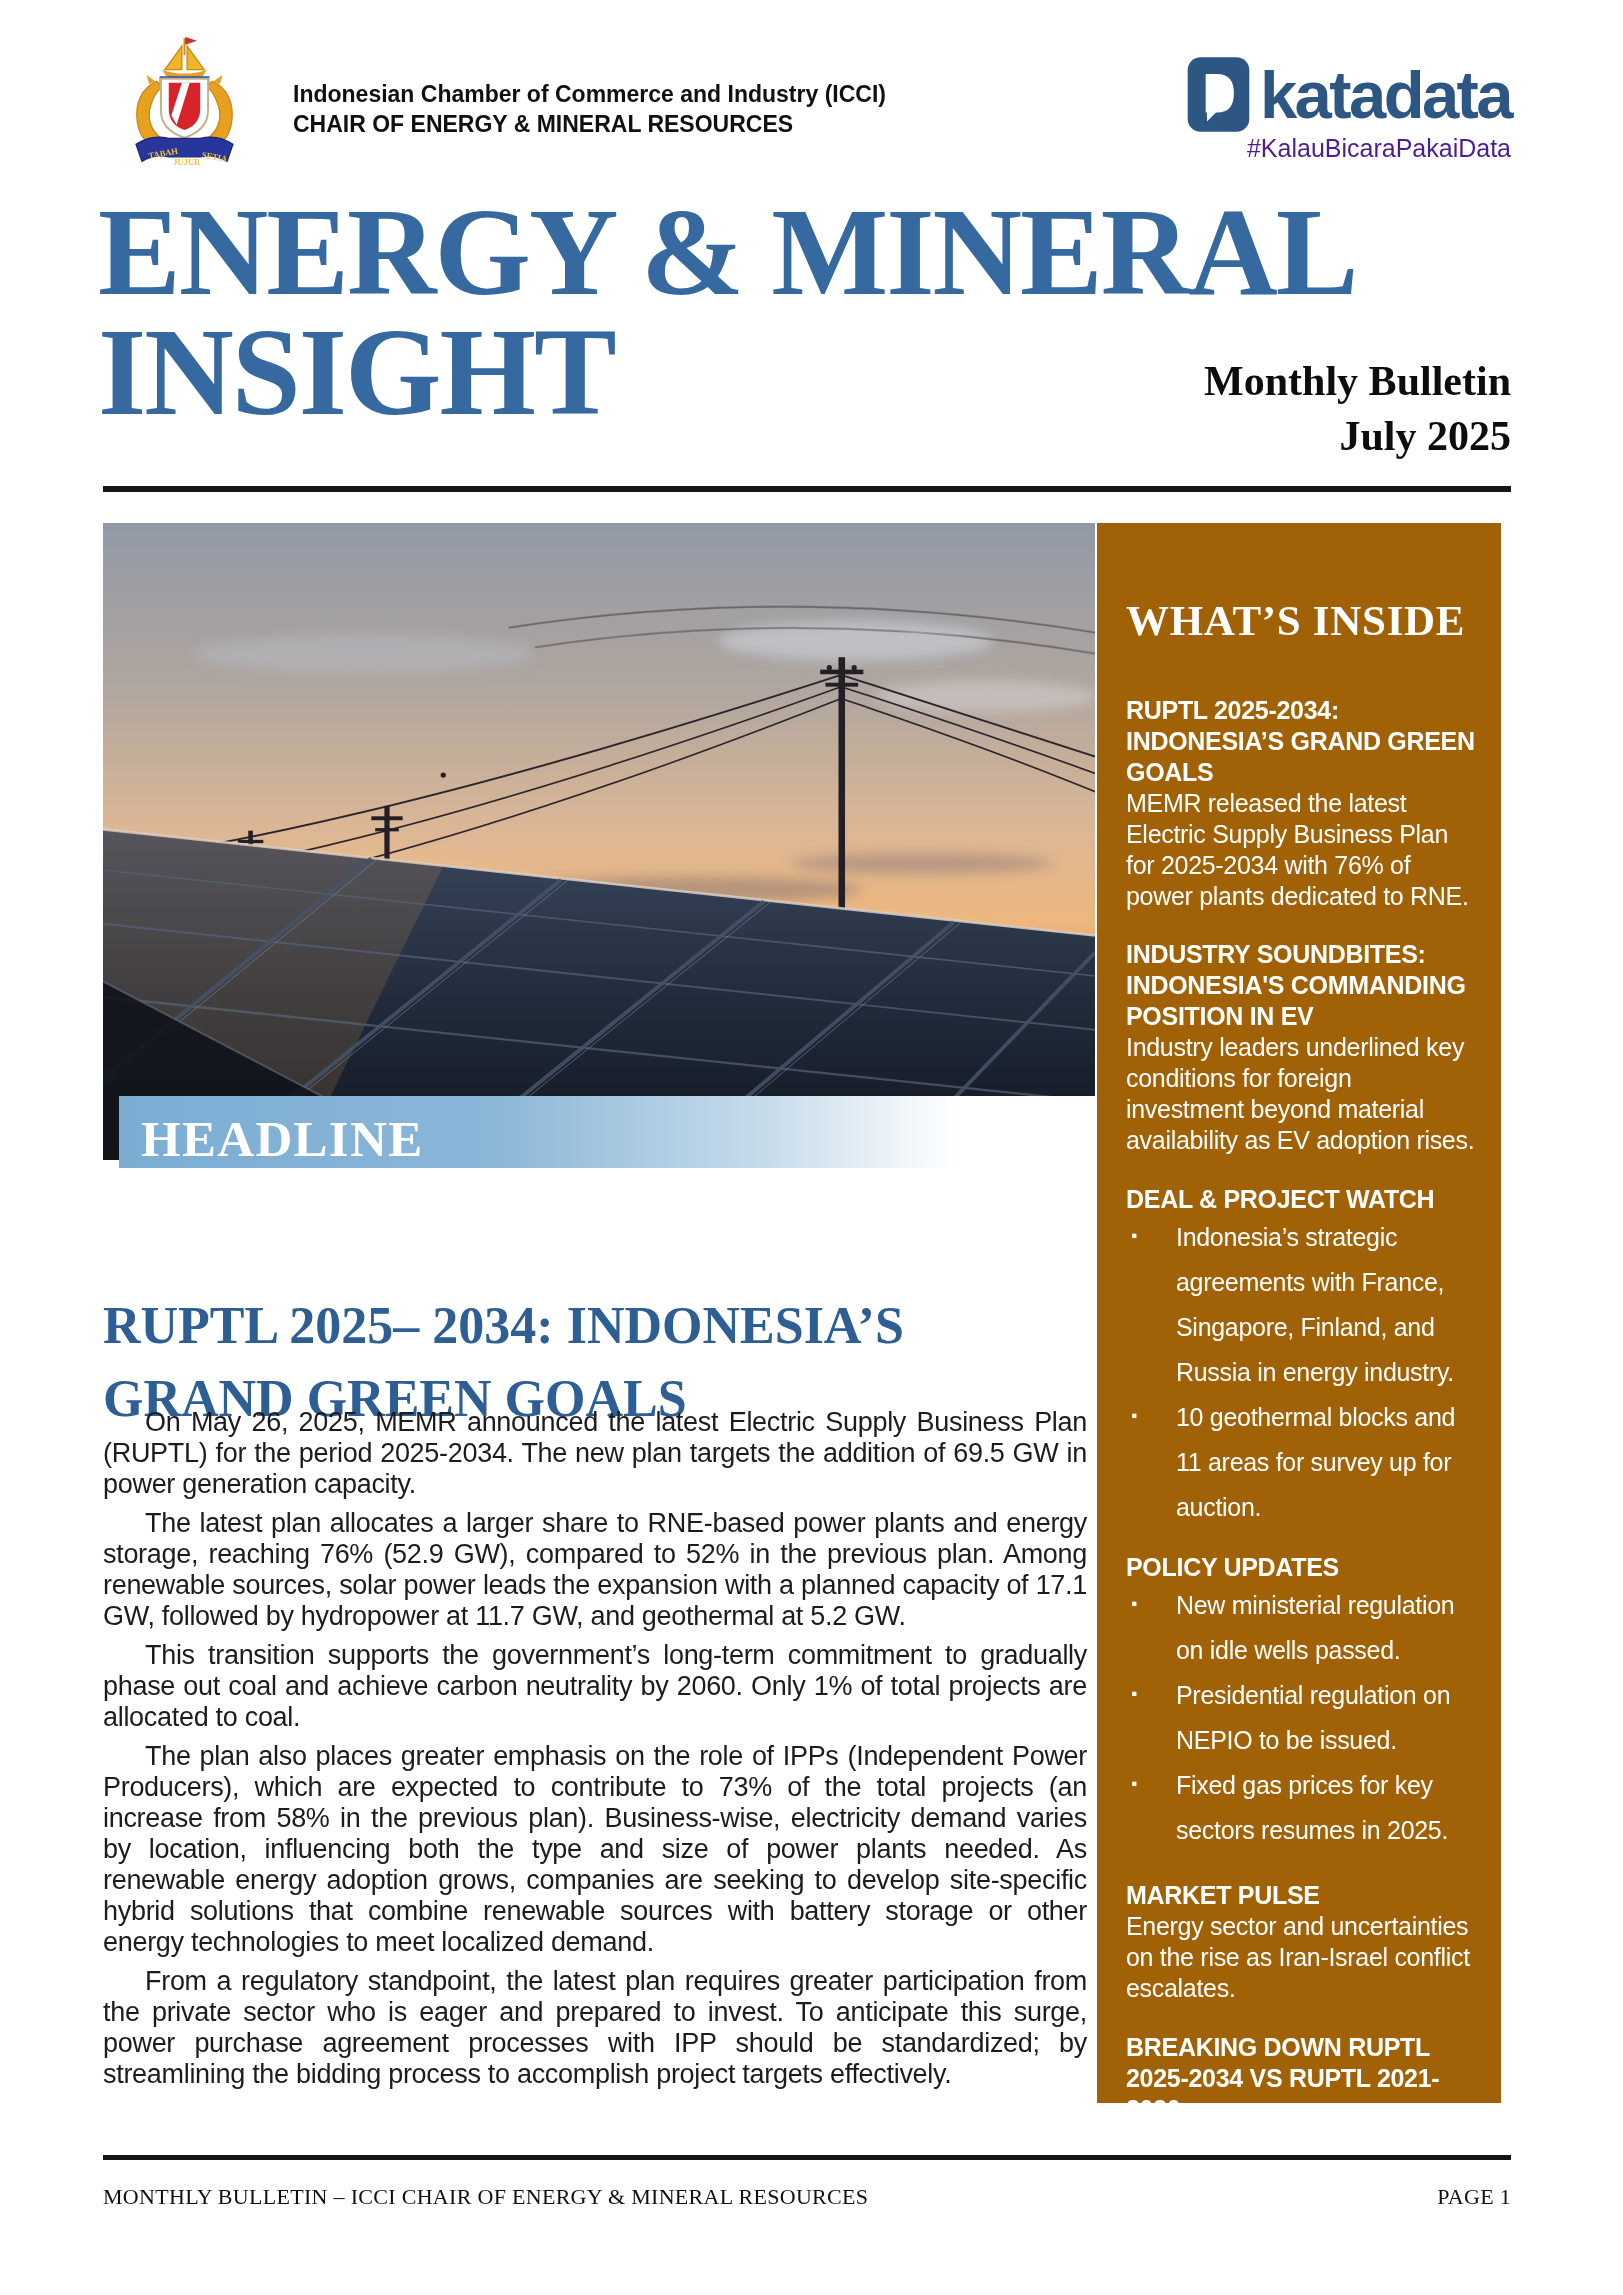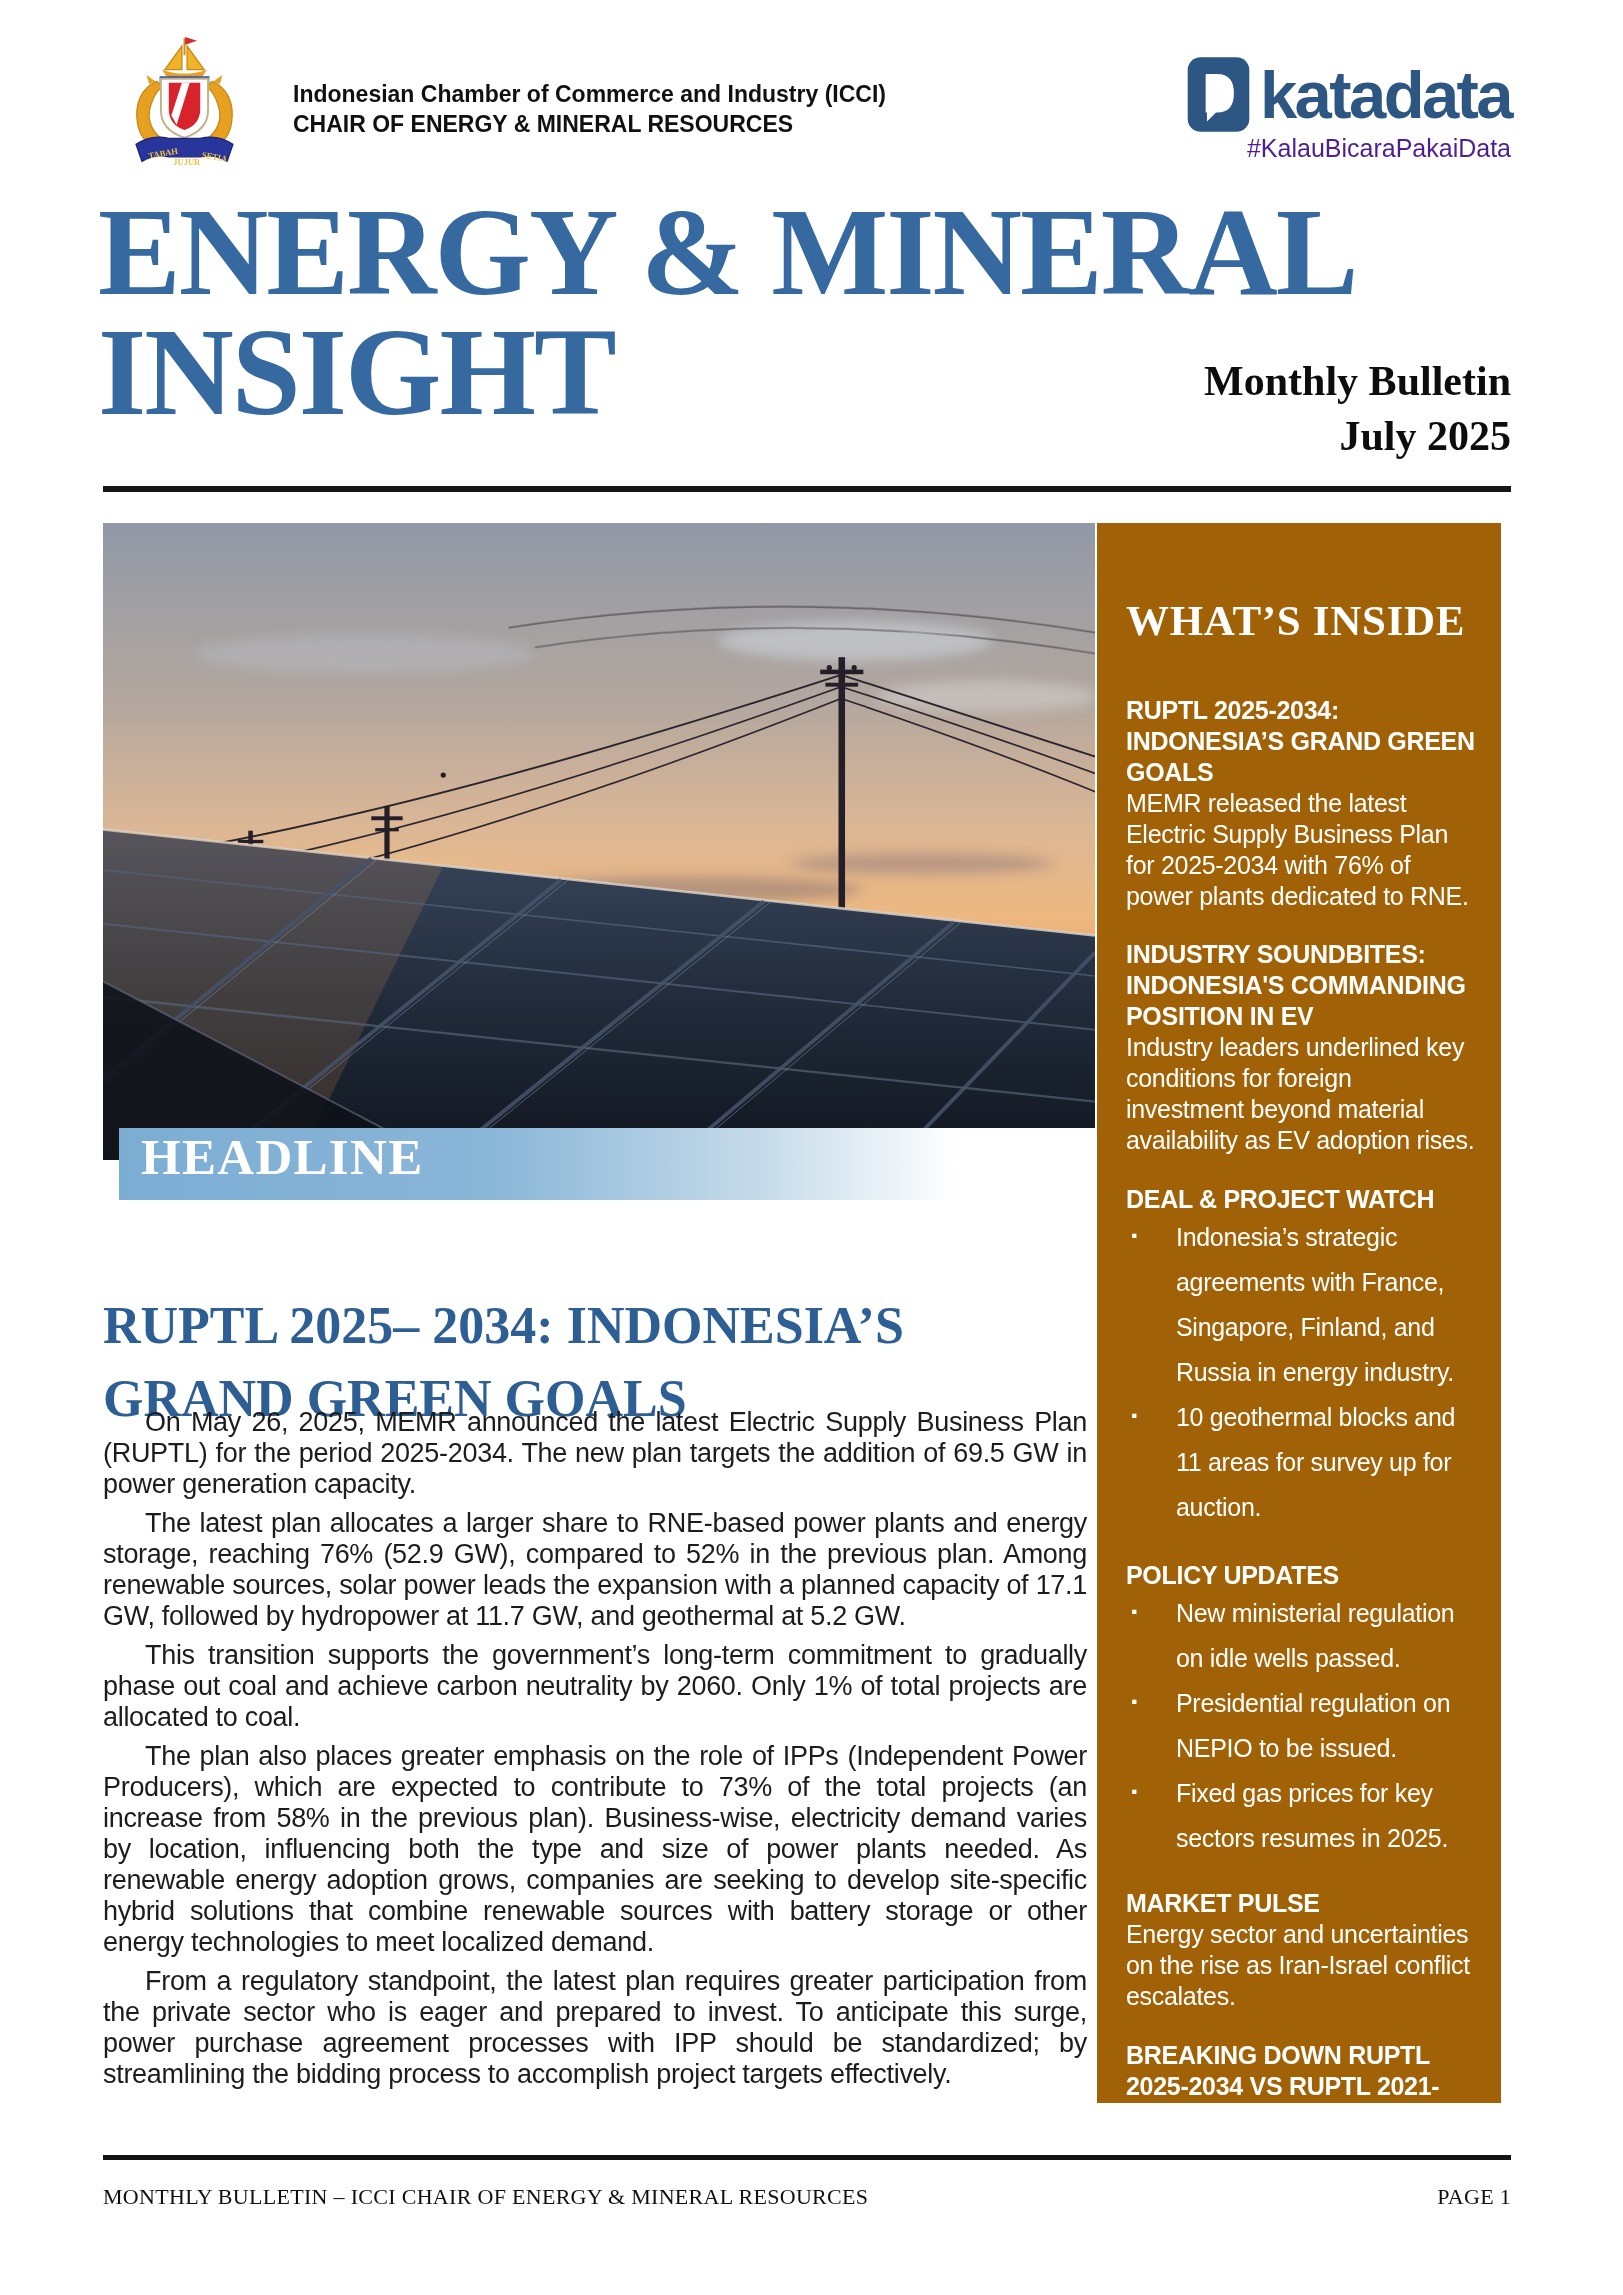--- a/index.html
+++ b/index.html
@@ -33,23 +33,23 @@
   .sidebar-inner{padding:73px 26px 26px 29px;display:flex;flex-direction:column;gap:27.5px;color:#ffffff;}
   .sidebar-title{font-family:"Liberation Serif",serif;font-weight:700;font-size:43px;line-height:49px;
                  letter-spacing:0.7px;margin-bottom:22px;}
   .sb-heading{margin:0;font-size:25px;line-height:31px;font-weight:700;letter-spacing:-0.3px;}
   .sb-body{margin:0;font-size:25px;line-height:31px;font-weight:400;letter-spacing:-0.3px;}
   .sb-bullets{margin:0;padding:0;list-style:none;}
   .sb-bullet{position:relative;padding-left:50px;font-size:25px;line-height:45px;letter-spacing:-0.3px;}
   .sb-bullet::before{content:"▪";position:absolute;left:5.2px;top:-1.3px;font-size:17px;}
 
   
-  .headline-banner{position:absolute;left:119px;top:1128px;width:976px;height:72px;
+  .headline-banner{position:absolute;left:119px;top:1096px;width:976px;height:72px;
                    background:linear-gradient(90deg,#7badd3 0%,#8ab6d8 38%,#c6dbea 66%,#ffffff 86%);
-                   display:flex;align-items:flex-start;}
+                   display:flex;align-items:flex-end;}
   .headline-text{font-family:"Liberation Serif",serif;font-weight:700;font-size:51px;color:#ffffff;
                  padding-left:22px;letter-spacing:1.3px;}
   .article-title{position:absolute;left:103px;top:1254px;font-family:"Liberation Serif",serif;
                  font-weight:700;font-size:52px;line-height:73px;color:#2e5f94;letter-spacing:0px;}
   .article-body{position:absolute;left:103px;top:1407px;width:984px;}
   .article-par{margin:0 0 7.9px 0;font-size:27px;line-height:31px;letter-spacing:-0.3px;
                text-align:justify;text-indent:42px;color:#1c1c1c;}
 
   
   .rule-bottom{position:absolute;left:103px;top:2155px;width:1408px;height:5.2px;background:#141414;}
@@ -219,21 +219,21 @@
     <p class="sb-body">MEMR released the latest Electric Supply Business Plan for 2025-2034 with 76% of power plants dedicated to RNE.</p>
 
   </section>
 
   <section class="sb-section" style="margin-bottom:27.5px;">
     <h3 class="sb-heading">INDUSTRY SOUNDBITES: INDONESIA'S COMMANDING POSITION IN EV</h3>
     <p class="sb-body">Industry leaders underlined key conditions for foreign investment beyond material availability as EV adoption rises.</p>
 
   </section>
 
-  <section class="sb-section" style="margin-bottom:30px;">
+  <section class="sb-section" style="margin-bottom:22px;">
     <h3 class="sb-heading">DEAL &amp; PROJECT WATCH</h3>
 
     <ul class="sb-bullets">
   <li class="sb-bullet">Indonesia’s strategic agreements with France, Singapore, Finland, and Russia in energy industry.</li>
 
   <li class="sb-bullet">10 geothermal blocks and 11 areas for survey up for auction.</li>
 </ul>
   </section>
 
   <section class="sb-section" style="margin-bottom:27.5px;">

